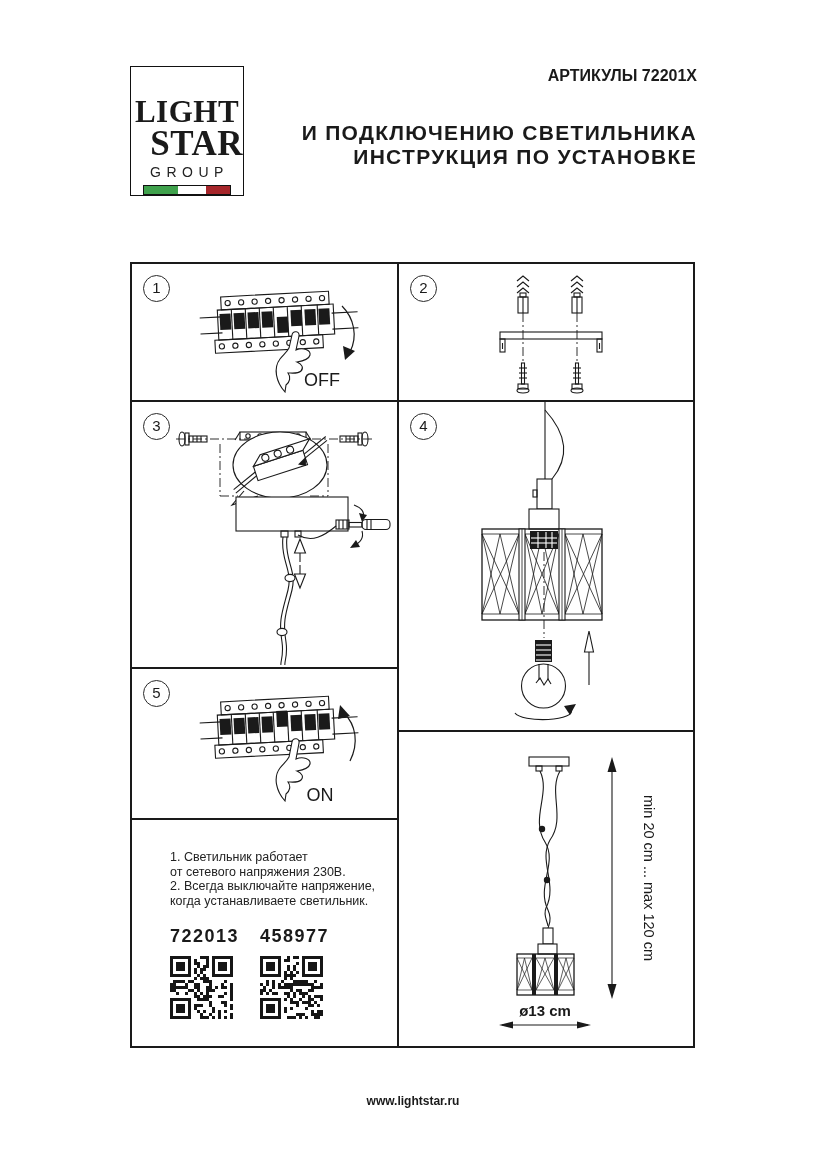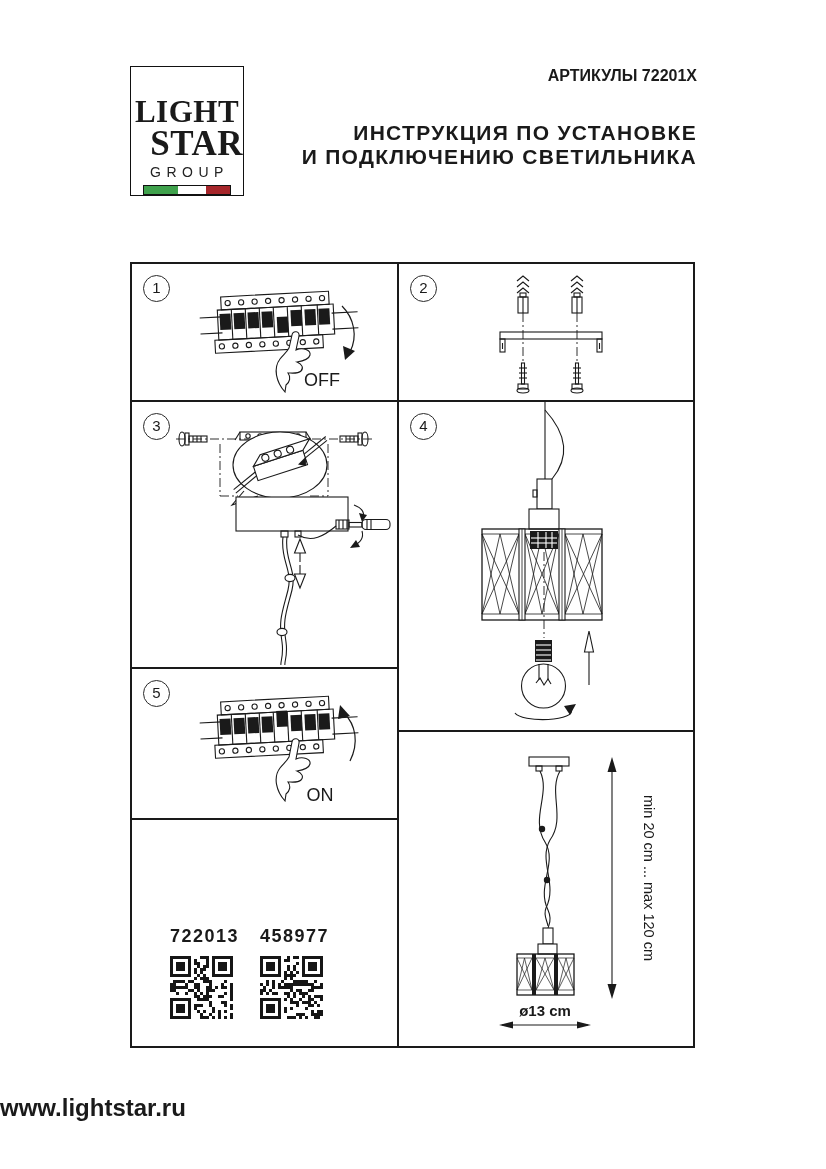--- a/index.html
+++ b/index.html
@@ -33,43 +33,43 @@
            border-radius:50%;box-sizing:border-box;text-align:center;line-height:24px;font-size:15px;}
   .panel svg{position:absolute;left:0;top:0;}
   svg text{font-family:"Liberation Sans",sans-serif;fill:#1a1a1a;}
   
   .notes-text{position:absolute;left:38px;top:30px;font-size:12.5px;line-height:14.5px;color:#222;}
   .code{position:absolute;top:106px;font-size:18px;font-weight:bold;letter-spacing:1.5px;}
   .code-left{left:38px;} .code-right{left:128px;}
   .qr{position:absolute;top:136px;width:63px;height:63px;}
   .qr-left{left:38px;} .qr-right{left:128px;}
   
-  .footer{position:absolute;left:0;right:0;top:1094px;font-size:24px;font-weight:bold;}
+  .footer{position:absolute;left:0;right:0;top:1094px;text-align:center;font-size:12px;font-weight:bold;}
 </style>
 </head>
 <body>
 
 <div class="page">
 
   <div class="logo-box">
     <div class="logo-l1">LIGHT</div>
     <div class="logo-l2">STAR</div>
     <div class="logo-l3">GROUP</div>
     <div class="flag">
       <div style="width: 40%; background: rgb(63, 161, 76);"></div>
       <div style="width: 32%; background: rgb(255, 255, 255);"></div>
       <div style="width: 28%; background: rgb(166, 38, 43);"></div>
     </div>
   </div>
 
   <div class="hdr">
     <div class="hdr-art">АРТИКУЛЫ 72201X</div>
     <div class="hdr-instr">
+      <div>И ПОДКЛЮЧЕНИЮ СВЕТИЛЬНИКА</div>
       <div>ИНСТРУКЦИЯ ПО УСТАНОВКЕ</div>
-      <div>И ПОДКЛЮЧЕНИЮ СВЕТИЛЬНИКА</div>
     </div>
   </div>
 
   <div class="grid">
 
     <div class="panel p1">
       <div class="stepnum">1</div>
       <svg width="265" height="134" viewBox="0 0 265 134">
         <g transform="rotate(-3 145 58)" stroke="#1a1a1a" fill="none" stroke-width="1.1">
           <line x1="68" y1="50" x2="90" y2="50"></line>
@@ -402,20 +402,26 @@
           </g>
         </g>
         <path d="M 153,132 C 144,122 141,108 148,99 C 151,95 155,92 157,88 L 160,73 C 161,68 168,69 167,74 L 164,90 C 171,87 179,90 178,95 C 177,99 171,101 165,102 C 170,104 172,108 169,111 C 166,114 160,113 156,113 C 159,117 158,122 154,125 Z" fill="#fff" stroke="#1a1a1a" stroke-width="1.1"></path>
         <path d="M 218,92 C 227,74 224,56 212,44" fill="none" stroke="#1a1a1a" stroke-width="1.2"></path>
         <polygon points="208,36 206,50 218,47" fill="#1a1a1a"></polygon>
         <text x="188" y="132" text-anchor="middle" font-size="18">ON</text>
       </svg>
     </div>
 
     <div class="panel pnotes">
+      <div class="notes-text">
+        <div>1. Светильник работает</div>
+        <div>от сетевого напряжения 230В.</div>
+        <div>2. Всегда выключайте напряжение,</div>
+        <div>когда устанавливаете светильник.</div>
+      </div>
       <div class="code code-left">722013</div>
       <div class="code code-right">458977</div>
       <div class="qr qr-left">
           <svg xmlns="http://www.w3.org/2000/svg" width="63" height="63">
             <rect x="30" y="0" width="3" height="3" fill="#161616"></rect>
             <rect x="33" y="0" width="3" height="3" fill="#161616"></rect>
             <rect x="36" y="0" width="3" height="3" fill="#161616"></rect>
             <rect x="24" y="3" width="3" height="3" fill="#161616"></rect>
             <rect x="36" y="3" width="3" height="3" fill="#161616"></rect>
             <rect x="24" y="6" width="3" height="3" fill="#161616"></rect>

